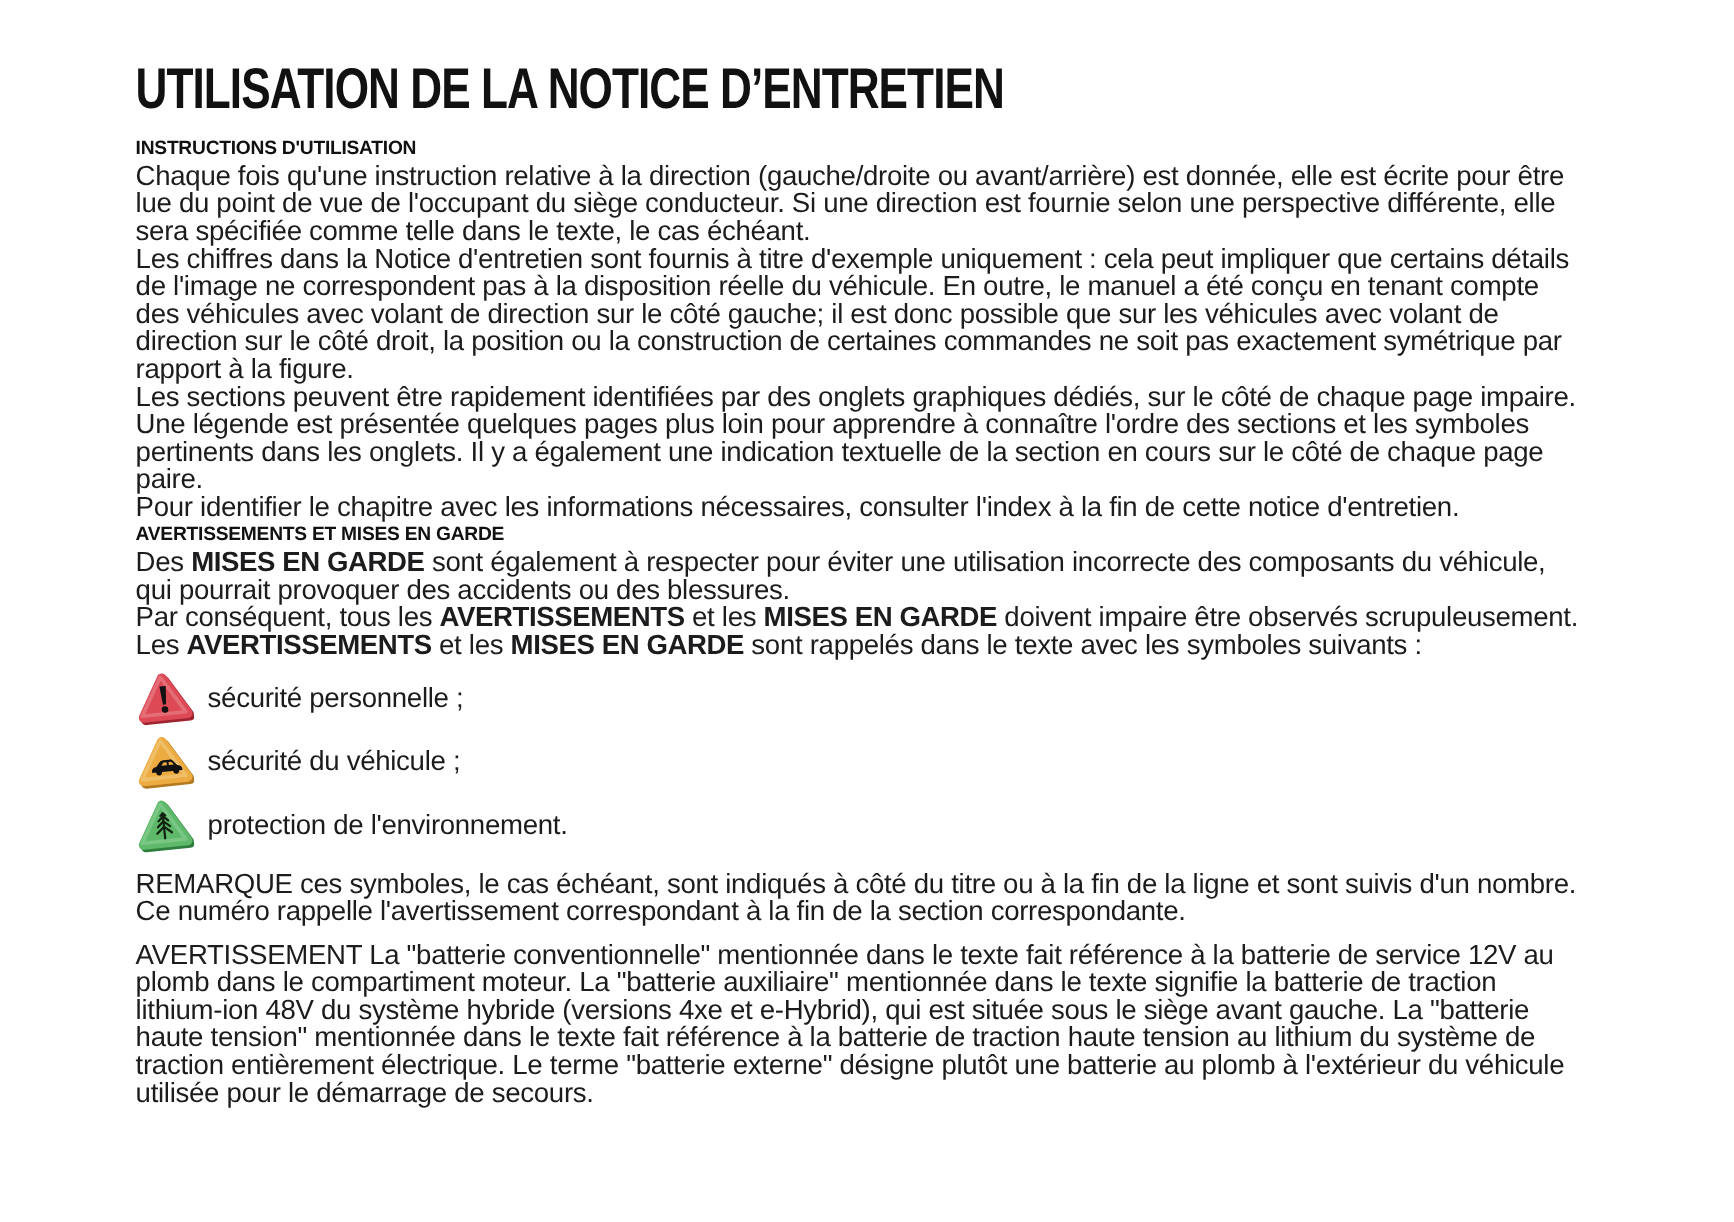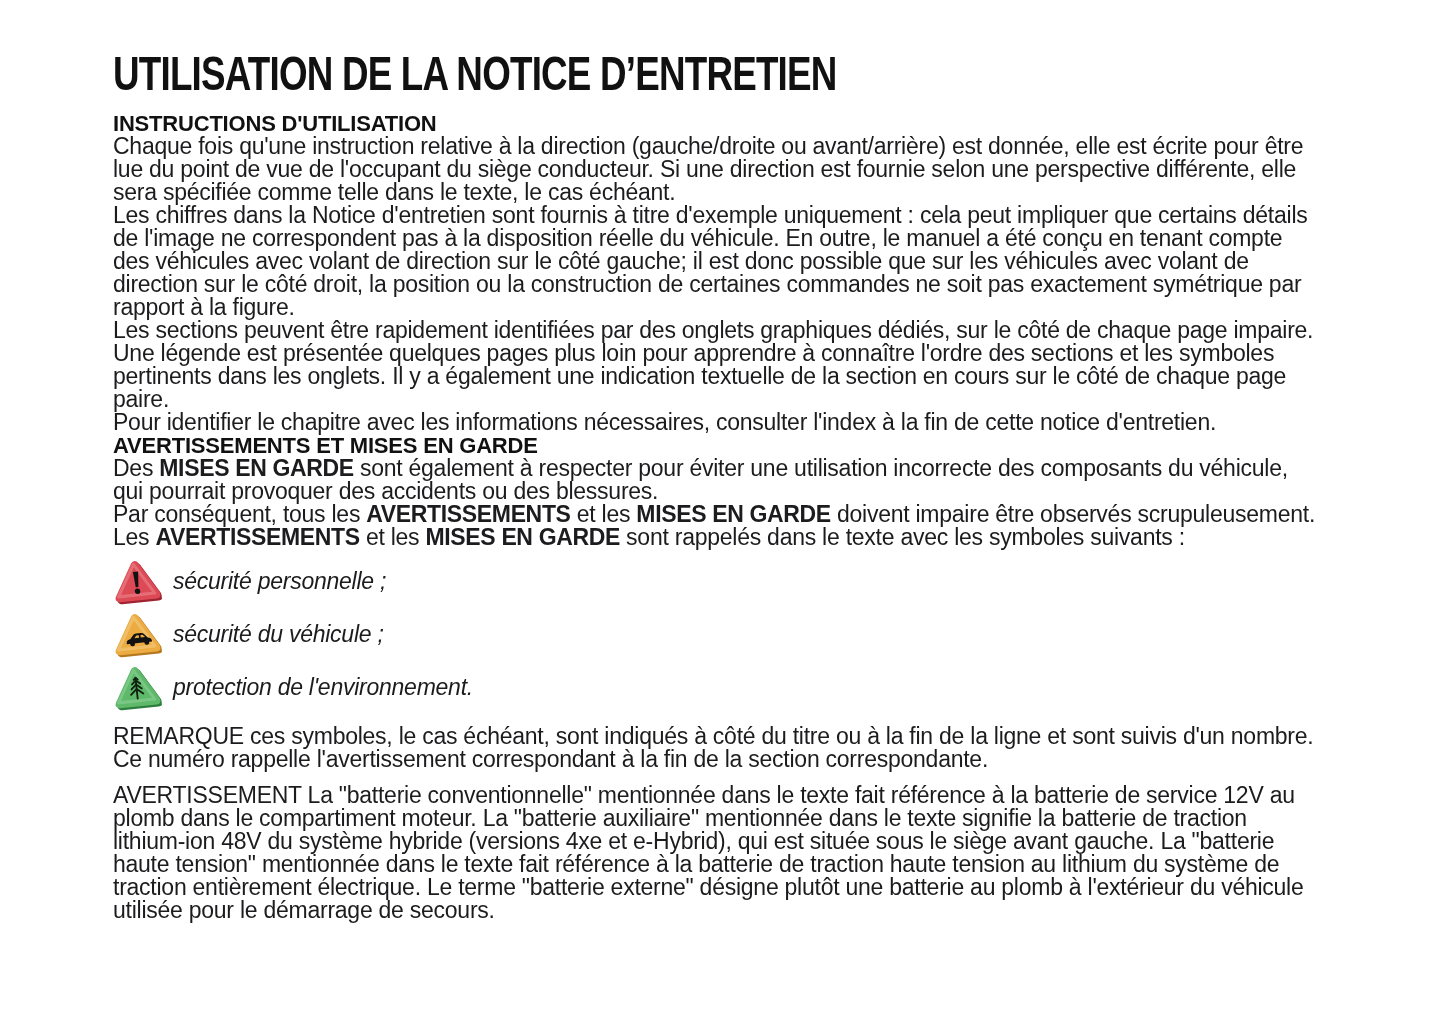--- a/index.html
+++ b/index.html
@@ -17,42 +17,41 @@
     font-size:46px;
     font-weight:bold;
     letter-spacing:-1px;
     transform:scale(0.80,1.04);
     transform-origin:0 50%;
     white-space:nowrap;
     margin:0 0 12px 0;
     color:#111;
   }
   .section-heading{
-    font-size:22px;
+    font-size:16px;
     font-weight:bold;
     letter-spacing:-0.2px;
     margin:0;
     line-height:23px;
     color:#111;
   }
   .bodytext{
     font-size:23px;
     line-height:23px;
     letter-spacing:-0.25px;
   }
   .bodytext p{margin:0;}
   .bodytext p b{letter-spacing:-0.35px;}
   .symbol-list{margin:8px 0 6px 0;}
   .symbol-row{
     display:flex;
     align-items:center;
     gap:13px;
     margin:4px 0;
     height:49px;
-    font-style:italic;
   }
   .tri-icon{width:47px;height:45px;flex:0 0 auto;}
   .tri-icon svg{display:block;transform:rotate(-6deg);}
   .spaced{margin-top:13px !important;}
 </style>
 </head>
 <body>
 
 <div class="page">
 

